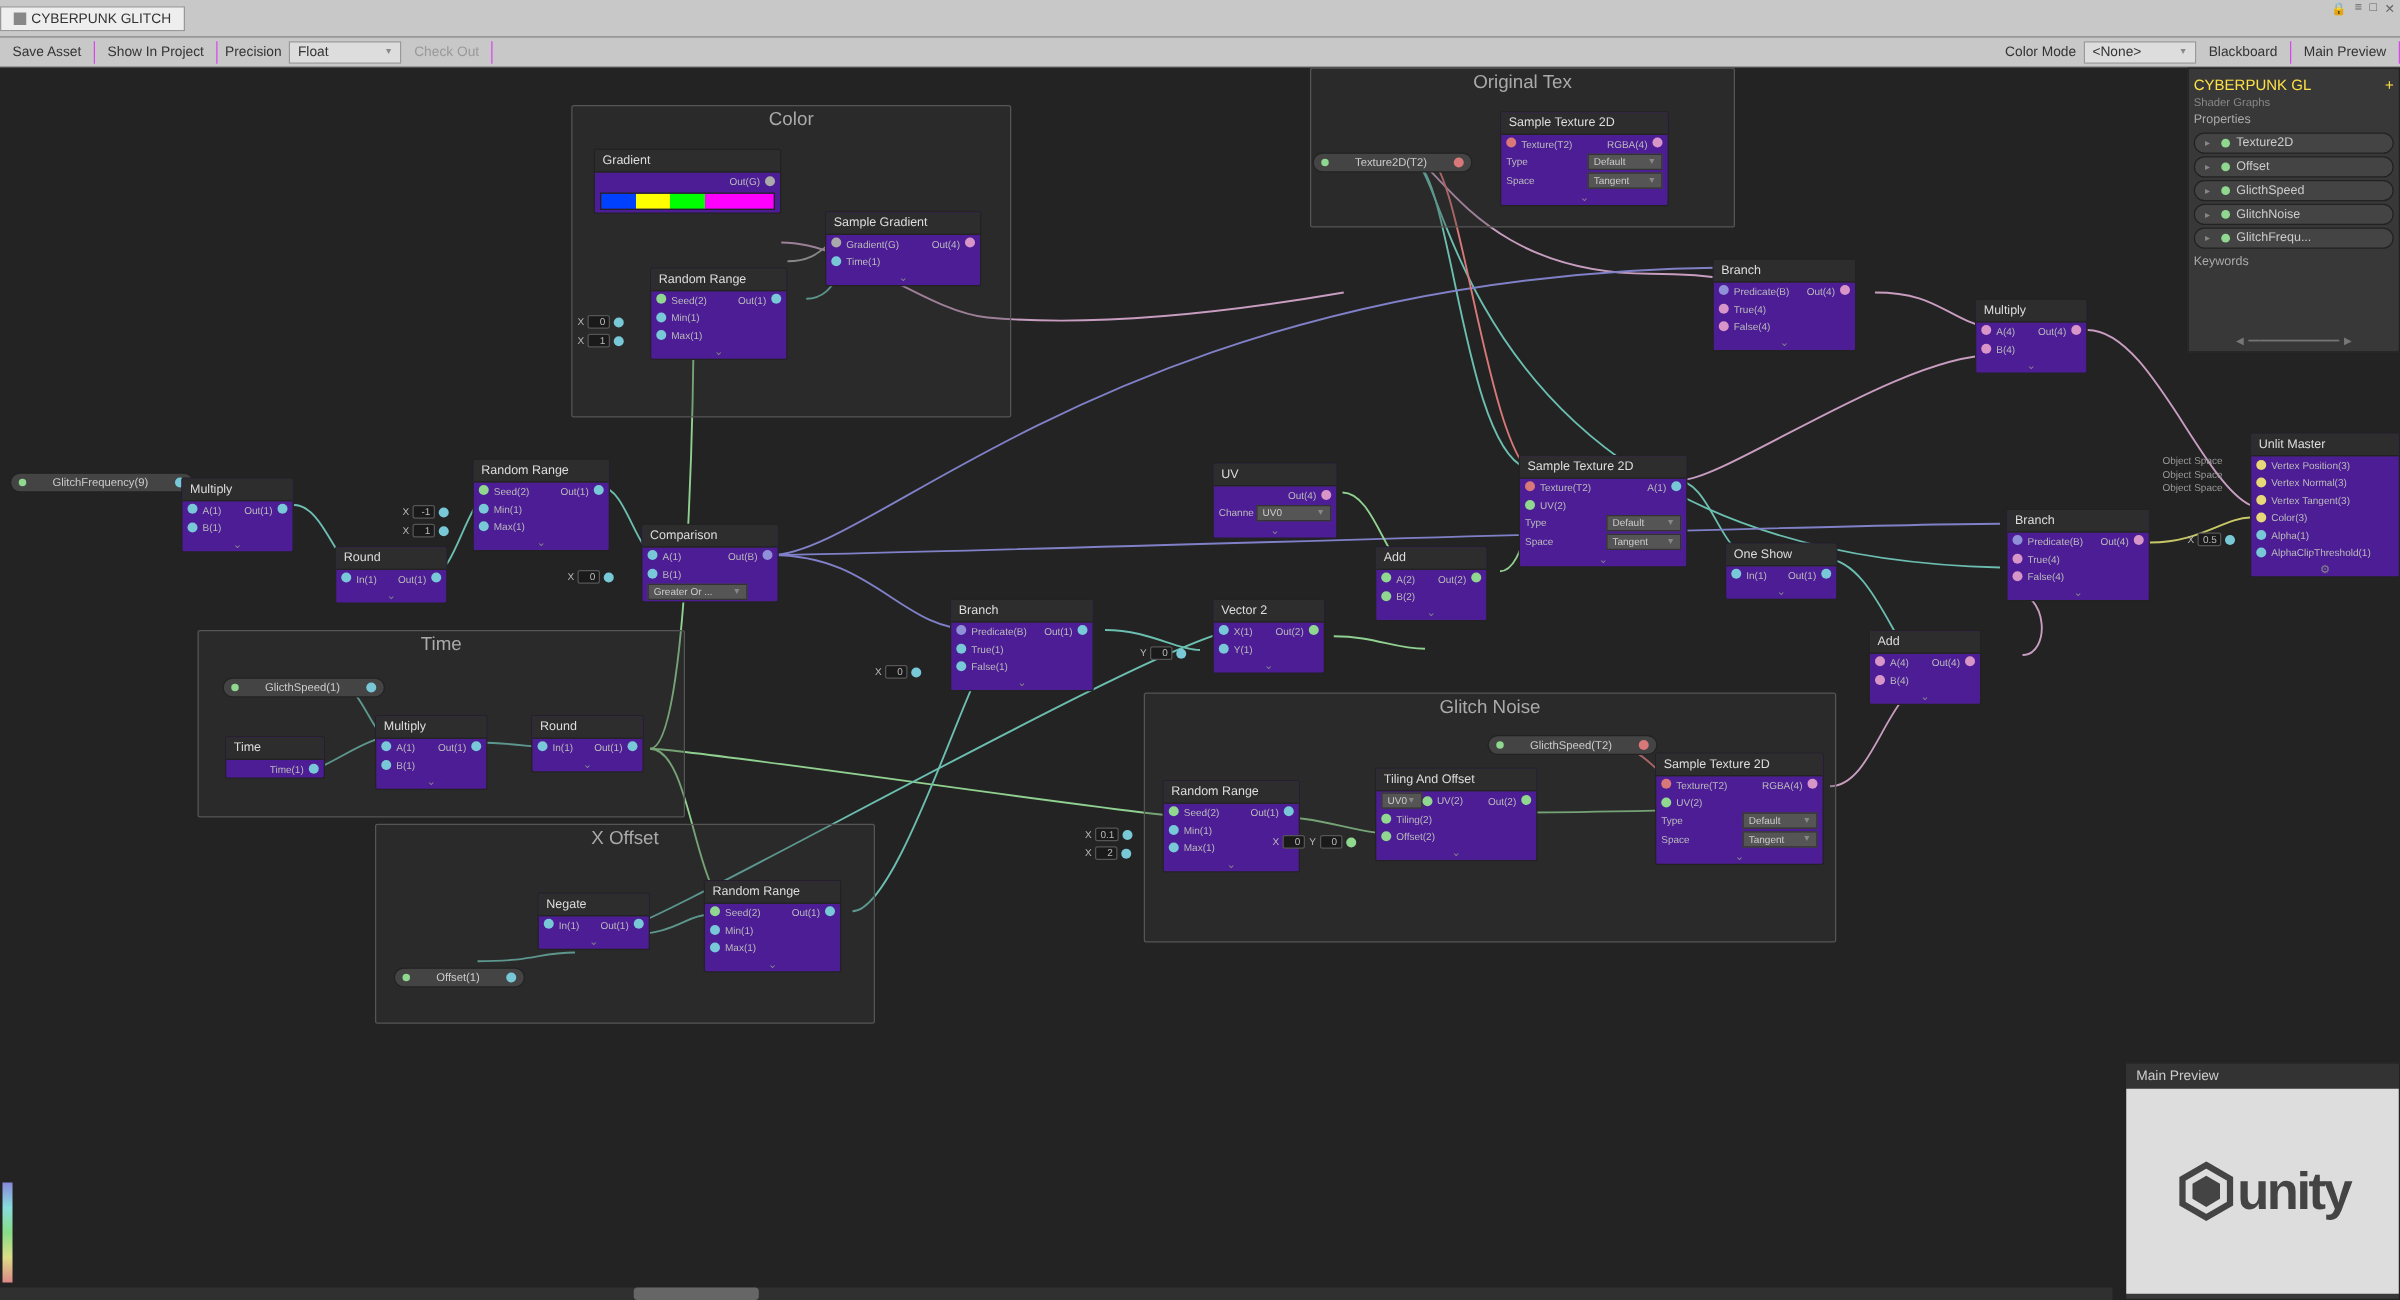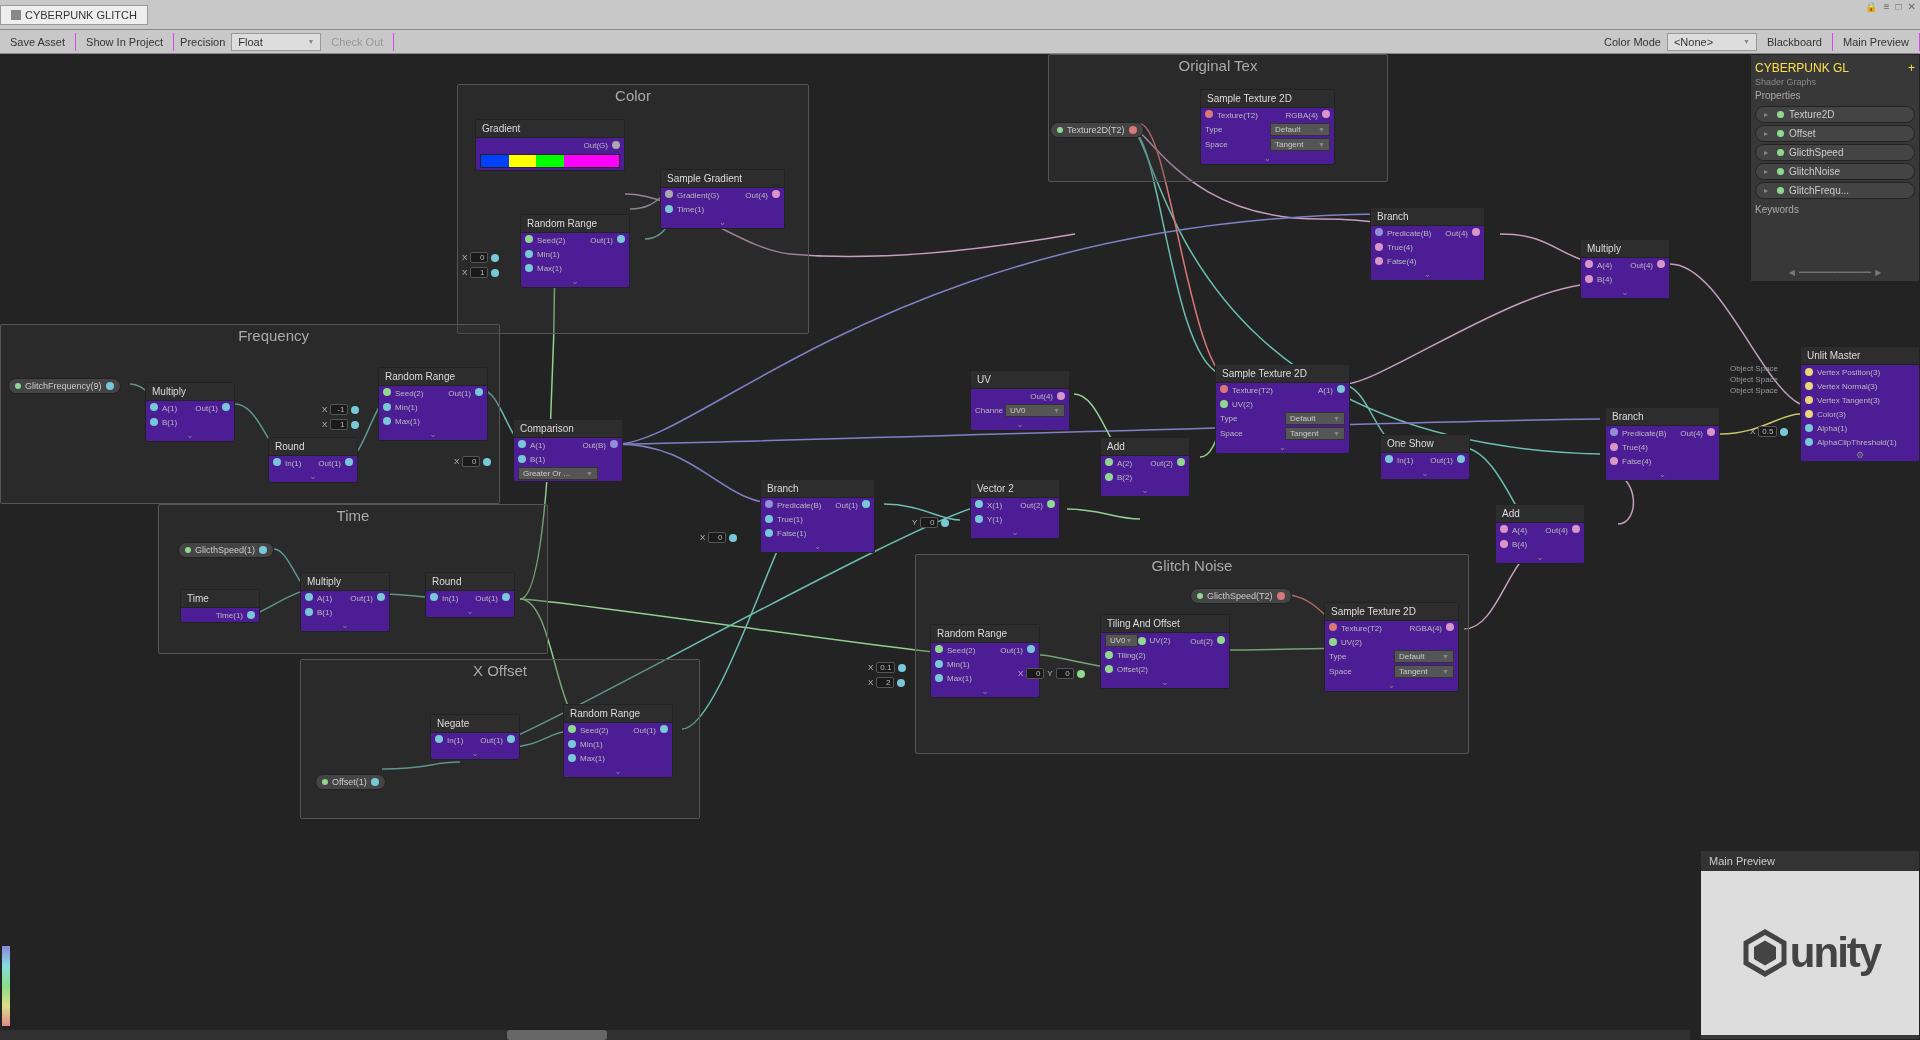--- a/index.html
+++ b/index.html
@@ -29,21 +29,21 @@
 .p-v1{background:#78c8d8}
 .p-b{background:#9090d8}
 .p-t{background:#d87878}
 .p-g{background:#aaa}
 .lbl{color:#bbb;font-size:8px}
 .sel{background:#555;border:1px solid #333;color:#ccc;font-size:8px;padding:1px 4px;min-width:60px;display:flex;justify-content:space-between;align-items:center}
 .caret{font-size:7px;color:#888}
 .chevron{text-align:center;color:#888;font-size:9px;padding:1px;cursor:pointer}
 .ext-input{position:absolute;display:flex;align-items:center;gap:3px;color:#bbb;font-size:8px}
 .ext-input .box{background:#1a1a1a;border:1px solid #555;padding:0 3px;min-width:18px;text-align:right;border-radius:2px}
-.pill{position:absolute;background:#444;border:1px solid #222;border-radius:10px;padding:2px 6px;color:#ccc;font-size:9px;display:flex;align-items:center;gap:4px}
+.pill{position:absolute;background:#444;border:1px solid #222;border-radius:10px;padding:2px 6px;color:#ccc;font-size:9px;display:flex;align-items:center;gap:21px}
 .pill .port{margin:0}
 .pill .dot{width:6px;height:6px;border-radius:50%;background:#90d890;display:inline-block}
 .gradient-bar{height:14px;margin:2px 4px;background:linear-gradient(90deg,#0040ff 0%,#0040ff 20%,#ffff00 20%,#ffff00 40%,#00ff00 40%,#00ff00 60%,#ff00ff 60%,#ff00ff 80%,#ff00ff 100%);border:1px solid #222}
 svg.wires{position:absolute;left:0;top:0;pointer-events:none}
 .blackboard{position:absolute;right:0;top:0;width:170px;background:#383838;border:1px solid #222;color:#ccc;font-size:10px;padding:4px;z-index:5}
 .bb-title{font-size:12px;color:#fde047;padding:2px 0;display:flex;justify-content:space-between}
 .bb-sub{color:#888;font-size:9px}
 .bb-section{color:#aaa;font-size:10px;padding:3px 0}
 .prop-pill{background:#444;border:1px solid #222;border-radius:10px;padding:2px 8px;margin:2px 0;display:flex;align-items:center;gap:5px;cursor:pointer}
 .prop-pill .dot{width:7px;height:7px;border-radius:50%;background:#90d890}
@@ -136,23 +136,20 @@
   <path d="M 630 155 C 660 155 660 135 680 135" stroke="#aaa" stroke-width="1.5" fill="none"></path>
   <path d="M 645 185 C 670 185 670 155 690 148" stroke="#6bbeb0" stroke-width="1.5" fill="none"></path>
 </svg>
 
 <div class="group" style="left:457px;top:30px;width:352px;height:250px">
       <div class="group-title">Color</div>
     </div>
 <div class="group" style="left:1048px;top:0px;width:340px;height:128px">
       <div class="group-title">Original Tex</div>
     </div>
-<div class="group" style="left:0px;top:270px;width:500px;height:180px">
-      <div class="group-title" style="text-align:right;padding-right:190px">Frequency</div>
-    </div>
 <div class="group" style="left:158px;top:450px;width:390px;height:150px">
       <div class="group-title">Time</div>
     </div>
 <div class="group" style="left:300px;top:605px;width:400px;height:160px">
       <div class="group-title">X Offset</div>
     </div>
 <div class="group" style="left:915px;top:500px;width:554px;height:200px">
       <div class="group-title">Glitch Noise</div>
     </div>
 

